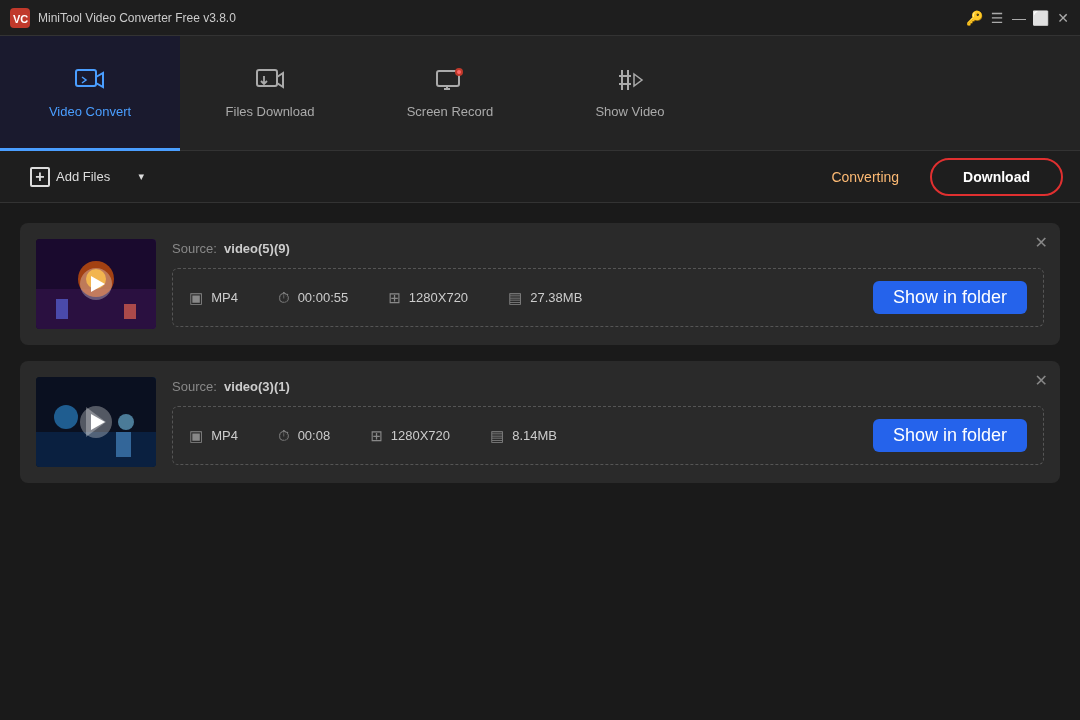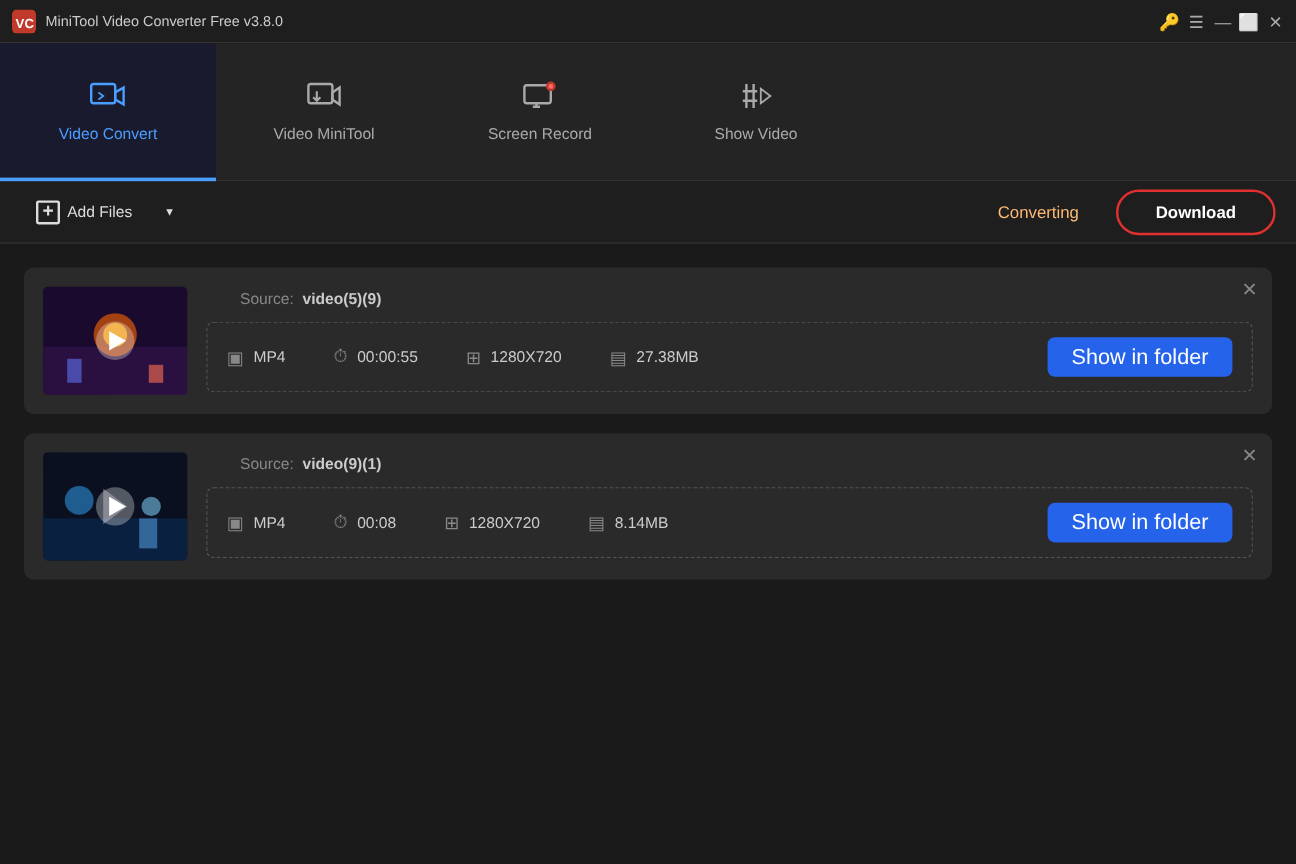--- a/index.html
+++ b/index.html
@@ -215,21 +215,20 @@
     .card-info {
       flex: 1;
     }
     .card-source {
       font-size: 13px;
       color: #ccc;
       margin-bottom: 12px;
     }
     .card-source span {
       color: #888;
-      margin-left: 28px;
     }
     .card-details {
       border: 1.5px dashed #555;
       border-radius: 6px;
       padding: 12px 16px;
       display: flex;
       align-items: center;
       gap: 40px;
     }
     .detail-item {
@@ -303,21 +302,21 @@
     </svg>
     <span>Video Convert</span>
   </div>
 
   <div class="nav-item">
     <svg class="nav-svg" viewBox="0 0 32 32" fill="none">
       <rect x="3" y="6" width="20" height="16" rx="2" stroke="#aaa" stroke-width="2"></rect>
       <path d="M23 13l6-4v14l-6-4V13z" stroke="#aaa" stroke-width="2"></path>
       <path d="M10 12v8M7 17l3 3 3-3" stroke="#aaa" stroke-width="1.8"></path>
     </svg>
-    <span>Video MiniTool</span>
+    <span>Files Download</span>
   </div>
 
   <div class="nav-item">
     <svg class="nav-svg" viewBox="0 0 32 32" fill="none">
       <rect x="3" y="7" width="22" height="15" rx="2" stroke="#aaa" stroke-width="2"></rect>
       <circle cx="25" cy="8" r="4" fill="#c0392b"></circle>
       <circle cx="25" cy="8" r="2" fill="#ff6666"></circle>
       <path d="M13 22v3M10 25h6" stroke="#aaa" stroke-width="2"></path>
     </svg>
     <span>Screen Record</span>
@@ -403,21 +402,21 @@
           <path d="M50 30 L70 45 L50 60 Z" fill="#ffffff" opacity="0.3"></path>
           <rect x="80" y="55" width="15" height="25" fill="#336699"></rect>
           <circle cx="90" cy="45" r="8" fill="#66aacc" opacity="0.7"></circle>
         </svg>
         <div class="play-btn" style="position: absolute; top: 50%; left: 50%; transform: translate(-50%, -50%);"></div>
       </div>
     </div>
     <div class="card-info">
       <div class="card-source">
         <span>Source:</span>
-        &nbsp;<strong>video(9)(1)</strong>
+        &nbsp;<strong>video(3)(1)</strong>
       </div>
       <div class="card-details">
         <div class="detail-item">
           <span class="detail-icon">▣</span>
           <span>MP4</span>
         </div>
         <div class="detail-item">
           <span class="detail-icon">⏱</span>
           <span>00:08</span>
         </div>

